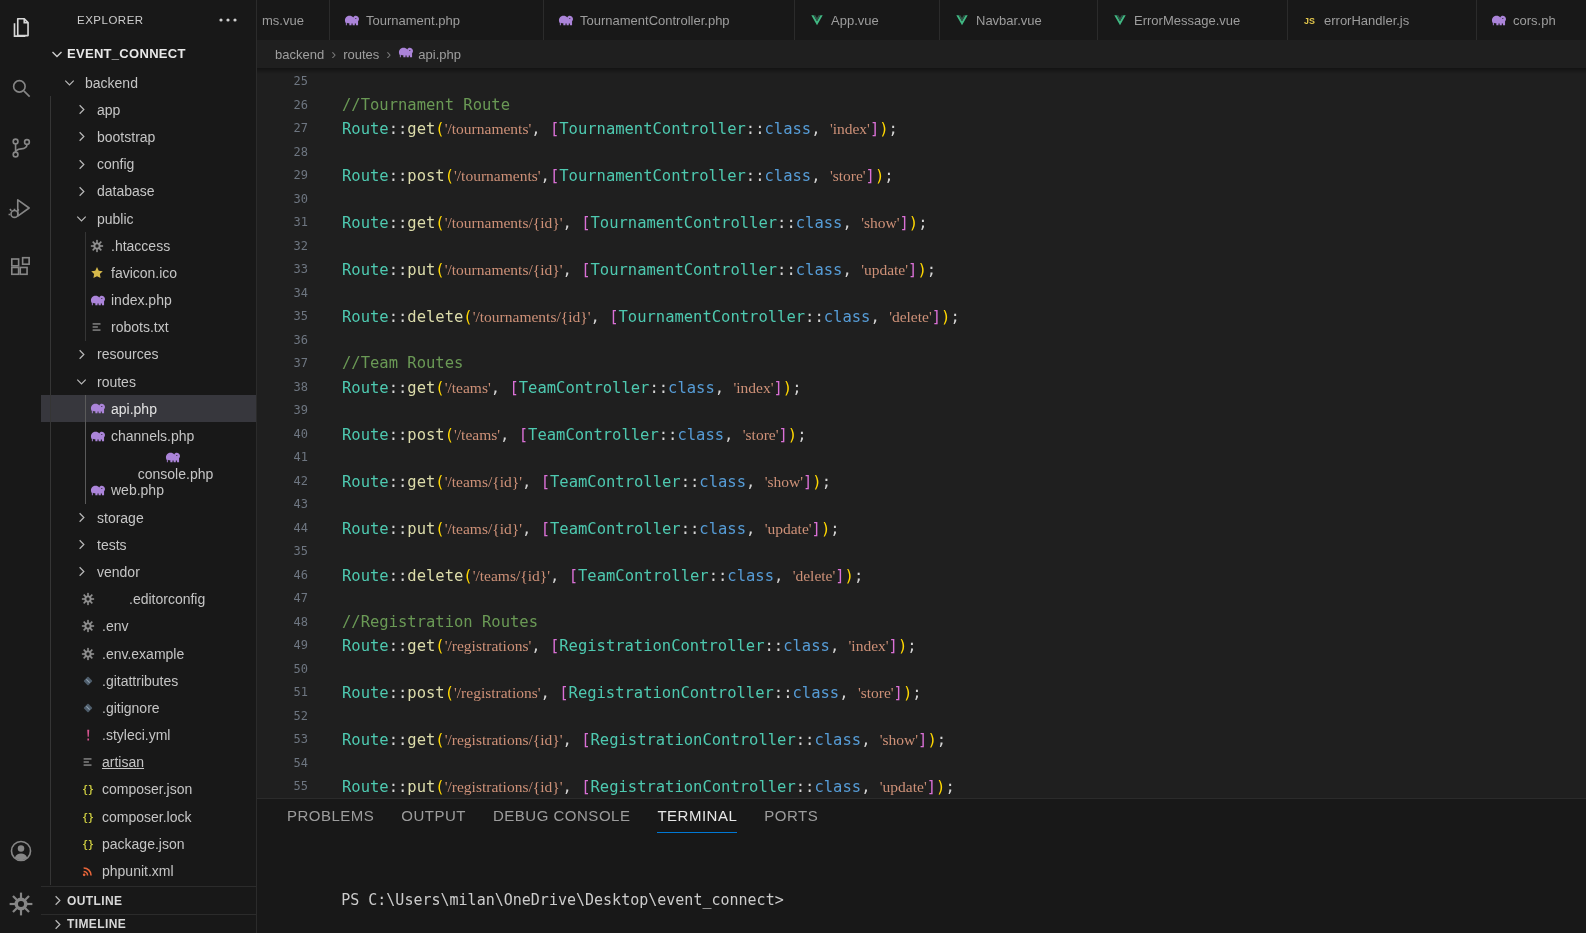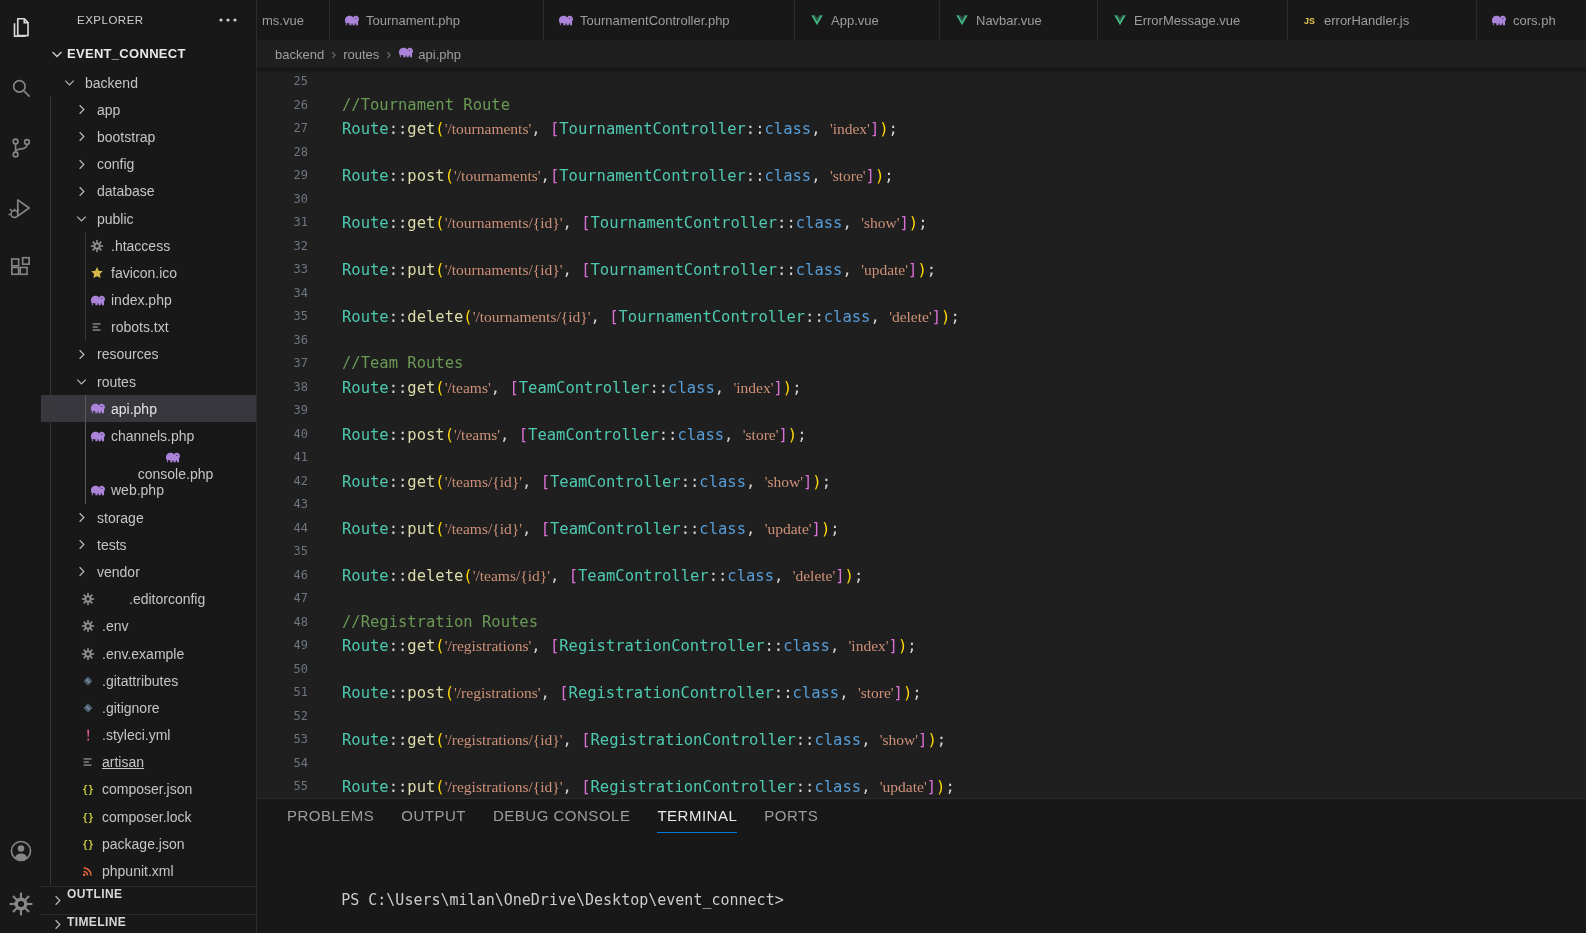--- a/index.html
+++ b/index.html
@@ -28,21 +28,21 @@
   .sb-root { height:27px; display:flex; align-items:center; padding-left:6px; font-size:13px; font-weight:bold; color:#e8e8e8; letter-spacing:.3px; cursor:pointer; }
   .sb-root .chev { width:20px; height:16px; flex:none; display:flex; align-items:center; justify-content:center; }
   .tree { position:absolute; left:0; top:69px; width:100%; }
   .trow { height:27.2px; display:flex; align-items:center; font-size:14px; color:#c5c5c5; cursor:pointer; white-space:nowrap; position:relative; }
   .trow.selected { background:#37373d; color:#e2e2e2; }
   .trow .chev { width:20px; flex:none; display:flex; align-items:center; justify-content:center; }
   .trow .ficon { width:16px; height:16px; flex:none; display:flex; align-items:center; justify-content:center; }
   .trow .lbl { margin-left:6px; }
   .iguide { position:absolute; width:1px; background:#353535; pointer-events:none; }
   .iguide.active { background:#5a5a5a; }
-  .sb-section { position:absolute; left:0; width:100%; border-top:1px solid var(--border,#2b2b2b); display:flex; padding-left:6px; font-size:12px; font-weight:bold; color:#d8d8d8; letter-spacing:.4px; background:var(--bg-shell,#181818); cursor:pointer; }
+  .sb-section { position:absolute; left:0; width:100%; border-top:1px solid var(--border,#2b2b2b); display:flex; align-items:center; padding-left:6px; font-size:12px; font-weight:bold; color:#d8d8d8; letter-spacing:.4px; background:var(--bg-shell,#181818); cursor:pointer; }
   .sb-section .chev { width:20px; display:flex; align-items:center; justify-content:center; }
   
   .editor-col { position:absolute; left:257px; top:0; right:0; height:798px; background:var(--bg-editor,#1f1f1f); }
   .tabstrip { height:40px; background:var(--bg-shell,#181818); display:flex; overflow:hidden; }
   .tab { height:100%; flex:none; display:flex; align-items:center; gap:7px; padding:0 14px; border-right:1px solid var(--border,#2b2b2b); color:#9d9d9d; font-size:13px; cursor:pointer; overflow:hidden; background:var(--bg-shell,#181818); white-space:nowrap; }
   .tab.clipped { padding-left:5px; }
   .tab .ticon { width:15px; height:15px; flex:none; display:flex; align-items:center; justify-content:center; }
   .breadcrumbs { height:28px; display:flex; align-items:center; padding-left:18px; gap:7px; font-size:13px; color:#9f9f9f; background:var(--bg-editor,#1f1f1f); }
   .bc-sep { color:#767676; font-size:15px; line-height:1; transform:translateY(-1px); }
   .bc-item { display:flex; align-items:center; gap:5px; cursor:pointer; }

